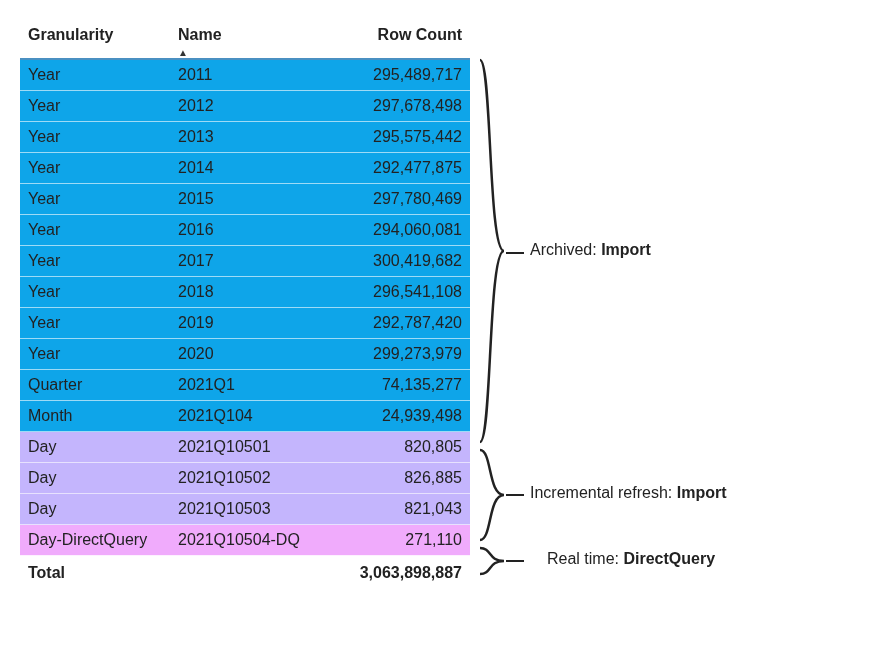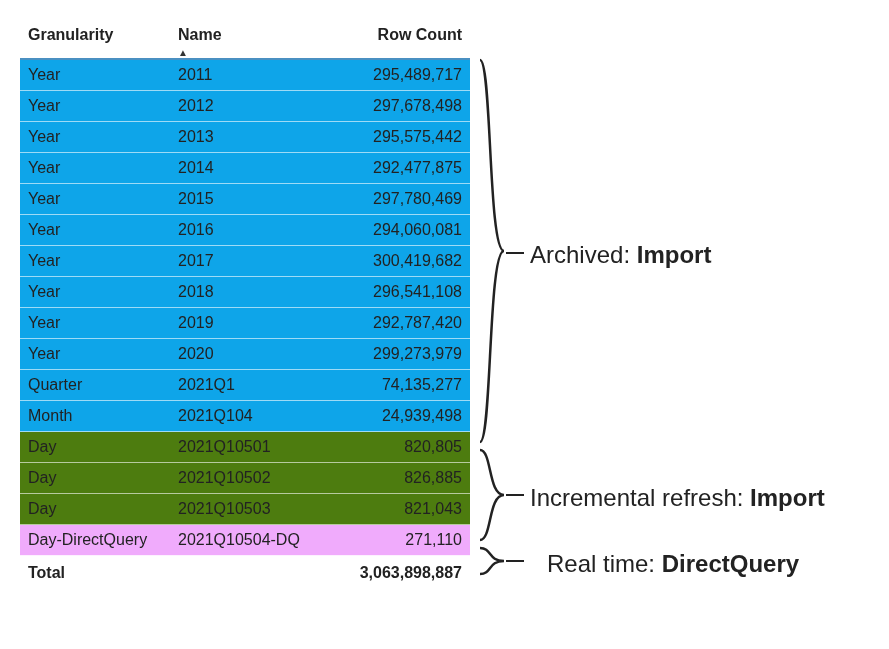--- a/index.html
+++ b/index.html
@@ -34,41 +34,41 @@
     color: #333;
   }
   .header-line td {
     border-bottom: 2px solid #4a90c2;
   }
   .data-row td {
     padding: 6px 8px;
     border-bottom: 1px solid rgba(255,255,255,0.6);
   }
   .green { background: #0ea5e9; }
-  .yellow { background: #4d7c0f; }
+  .yellow { background: #c4b5fd; }
   .pink { background: #f0abfc; }
   .gran-col { width: 150px; }
   .name-col { width: 150px; }
   .count-col { width: 150px; text-align: right; }
   .total-row td { font-weight: 700; padding: 8px 8px; }
   .annotations {
     position: absolute;
     left: 478px;
     top: 56px;
     width: 380px;
     height: 560px;
   }
   .bracket {
     position: absolute;
     left: 0;
   }
   .bracket svg { display: block; }
   .ann-label {
     position: absolute;
-    font-size: 24px;
+    font-size: 16px;
     color: #222;
     white-space: nowrap;
   }
   .ann-label strong { font-weight: 700; }
   .dash {
     position: absolute;
     width: 18px;
     height: 2px;
     background: #222;
   }

